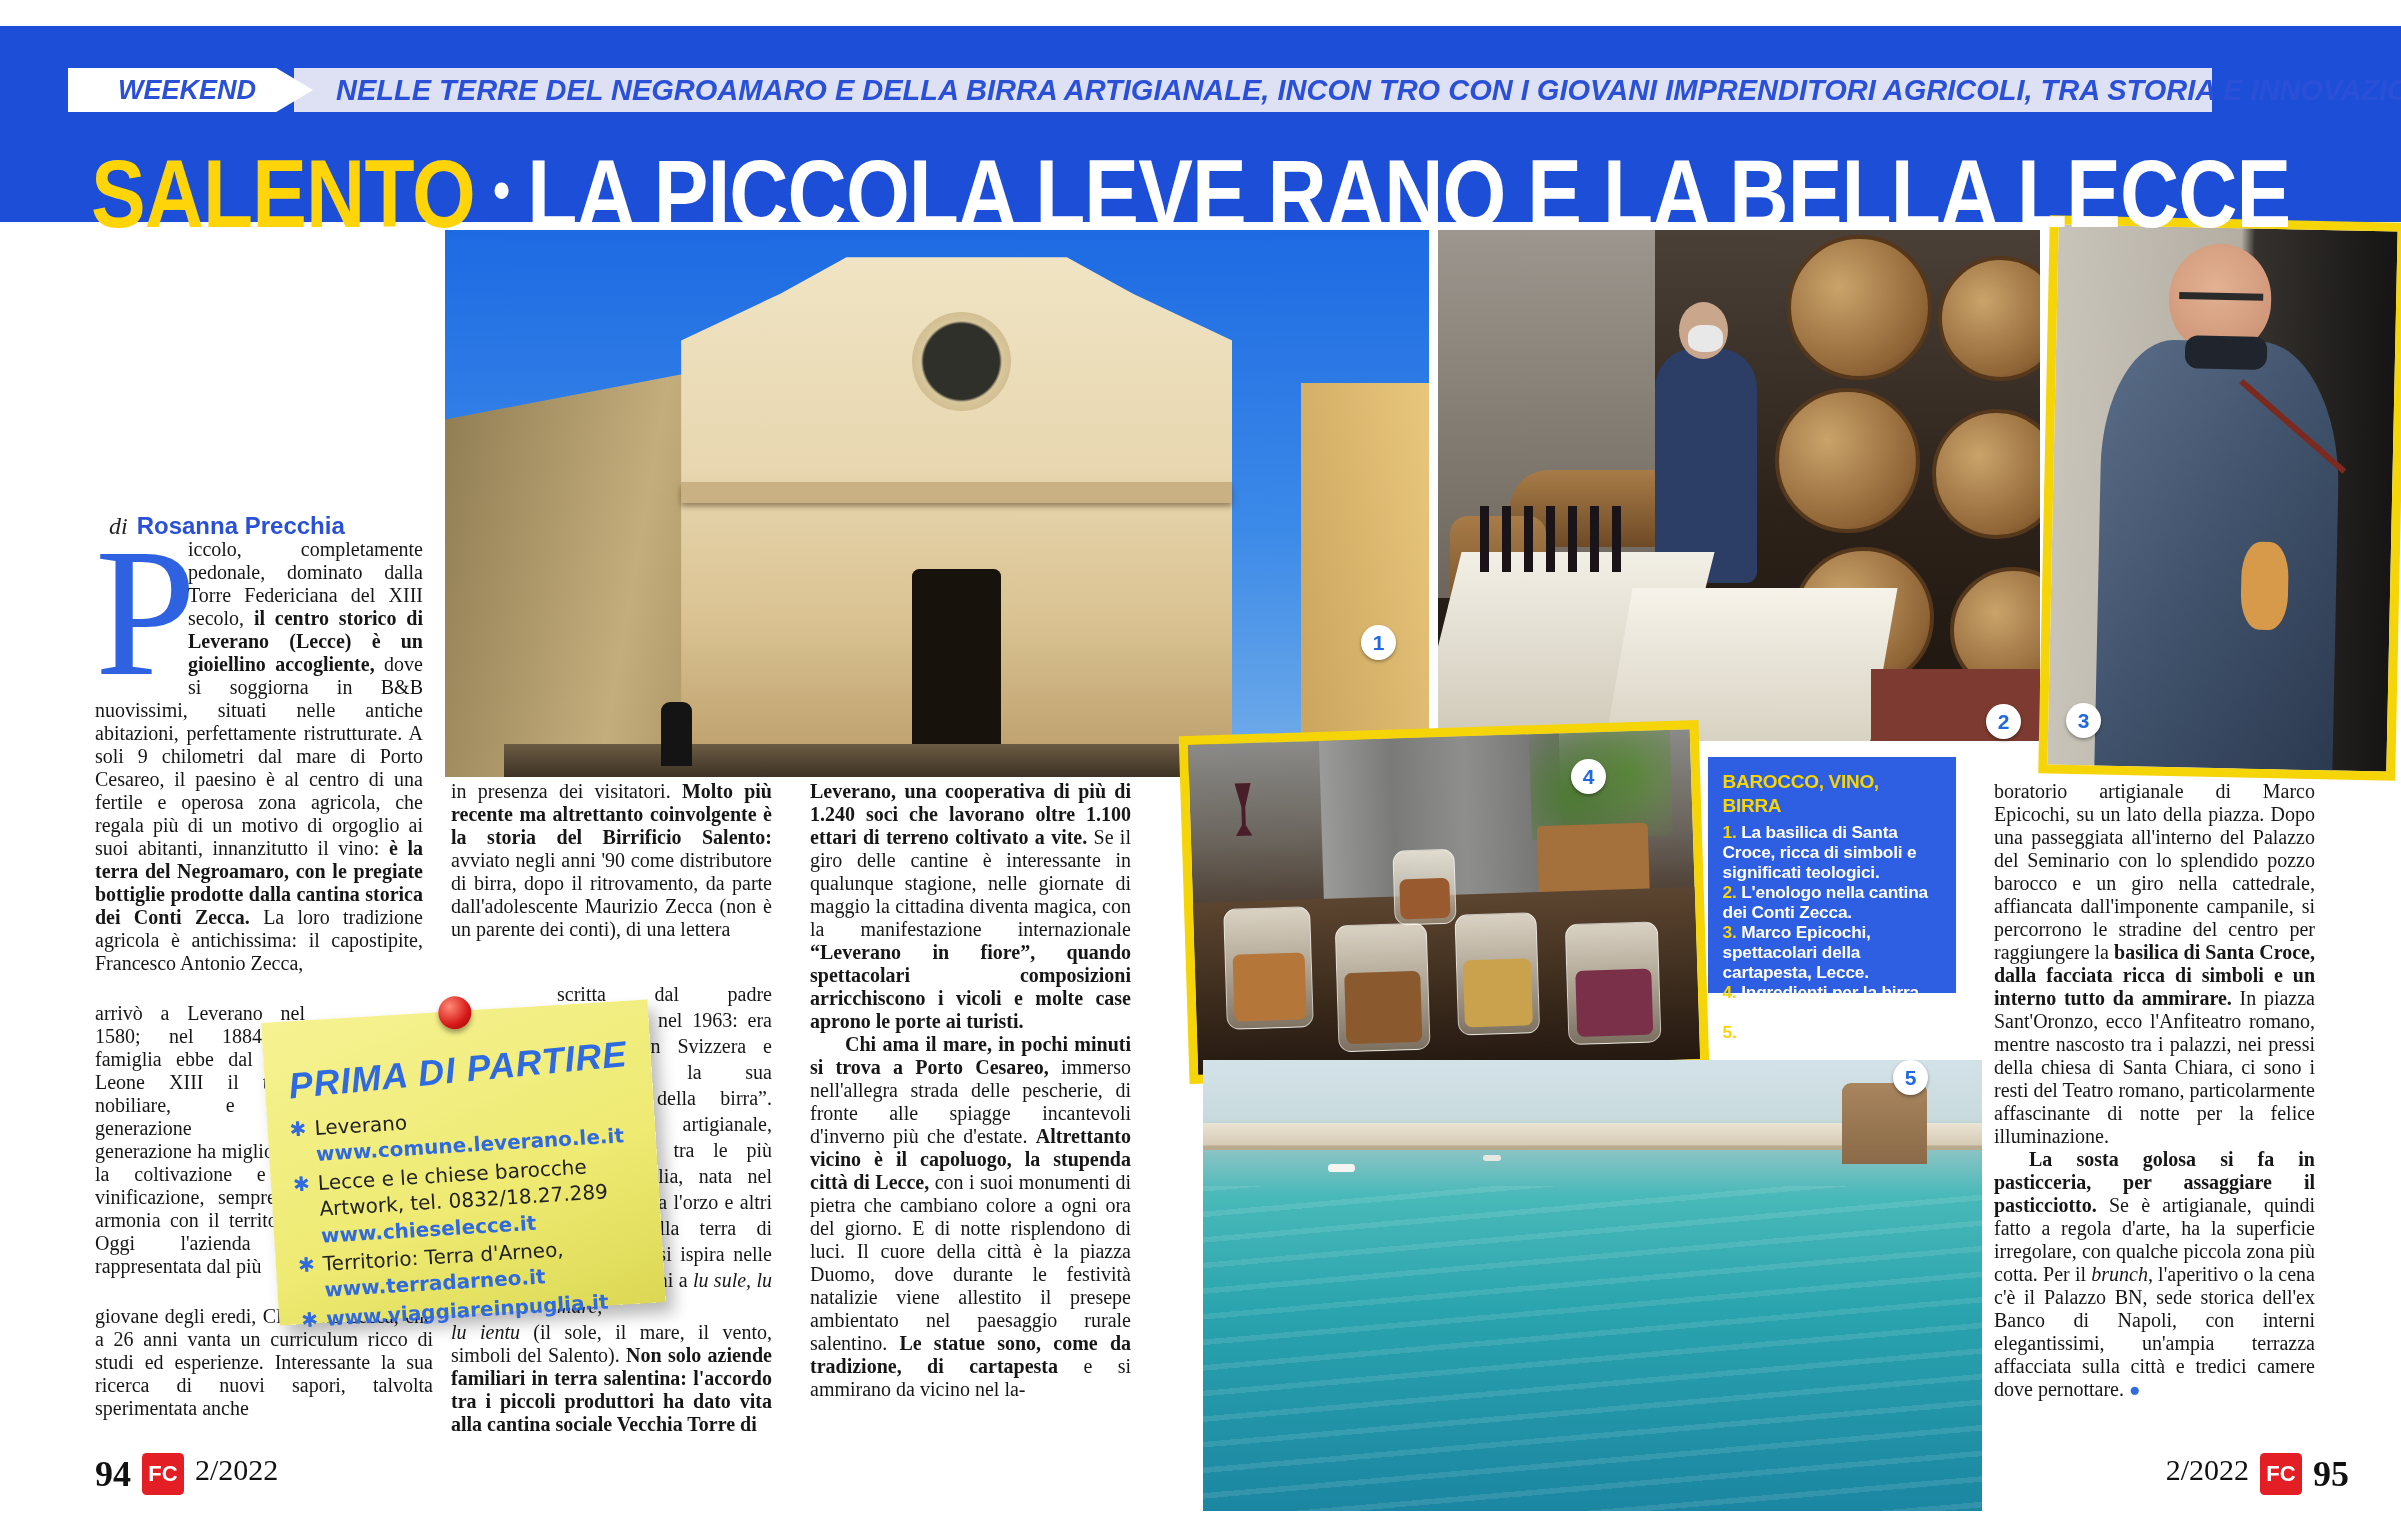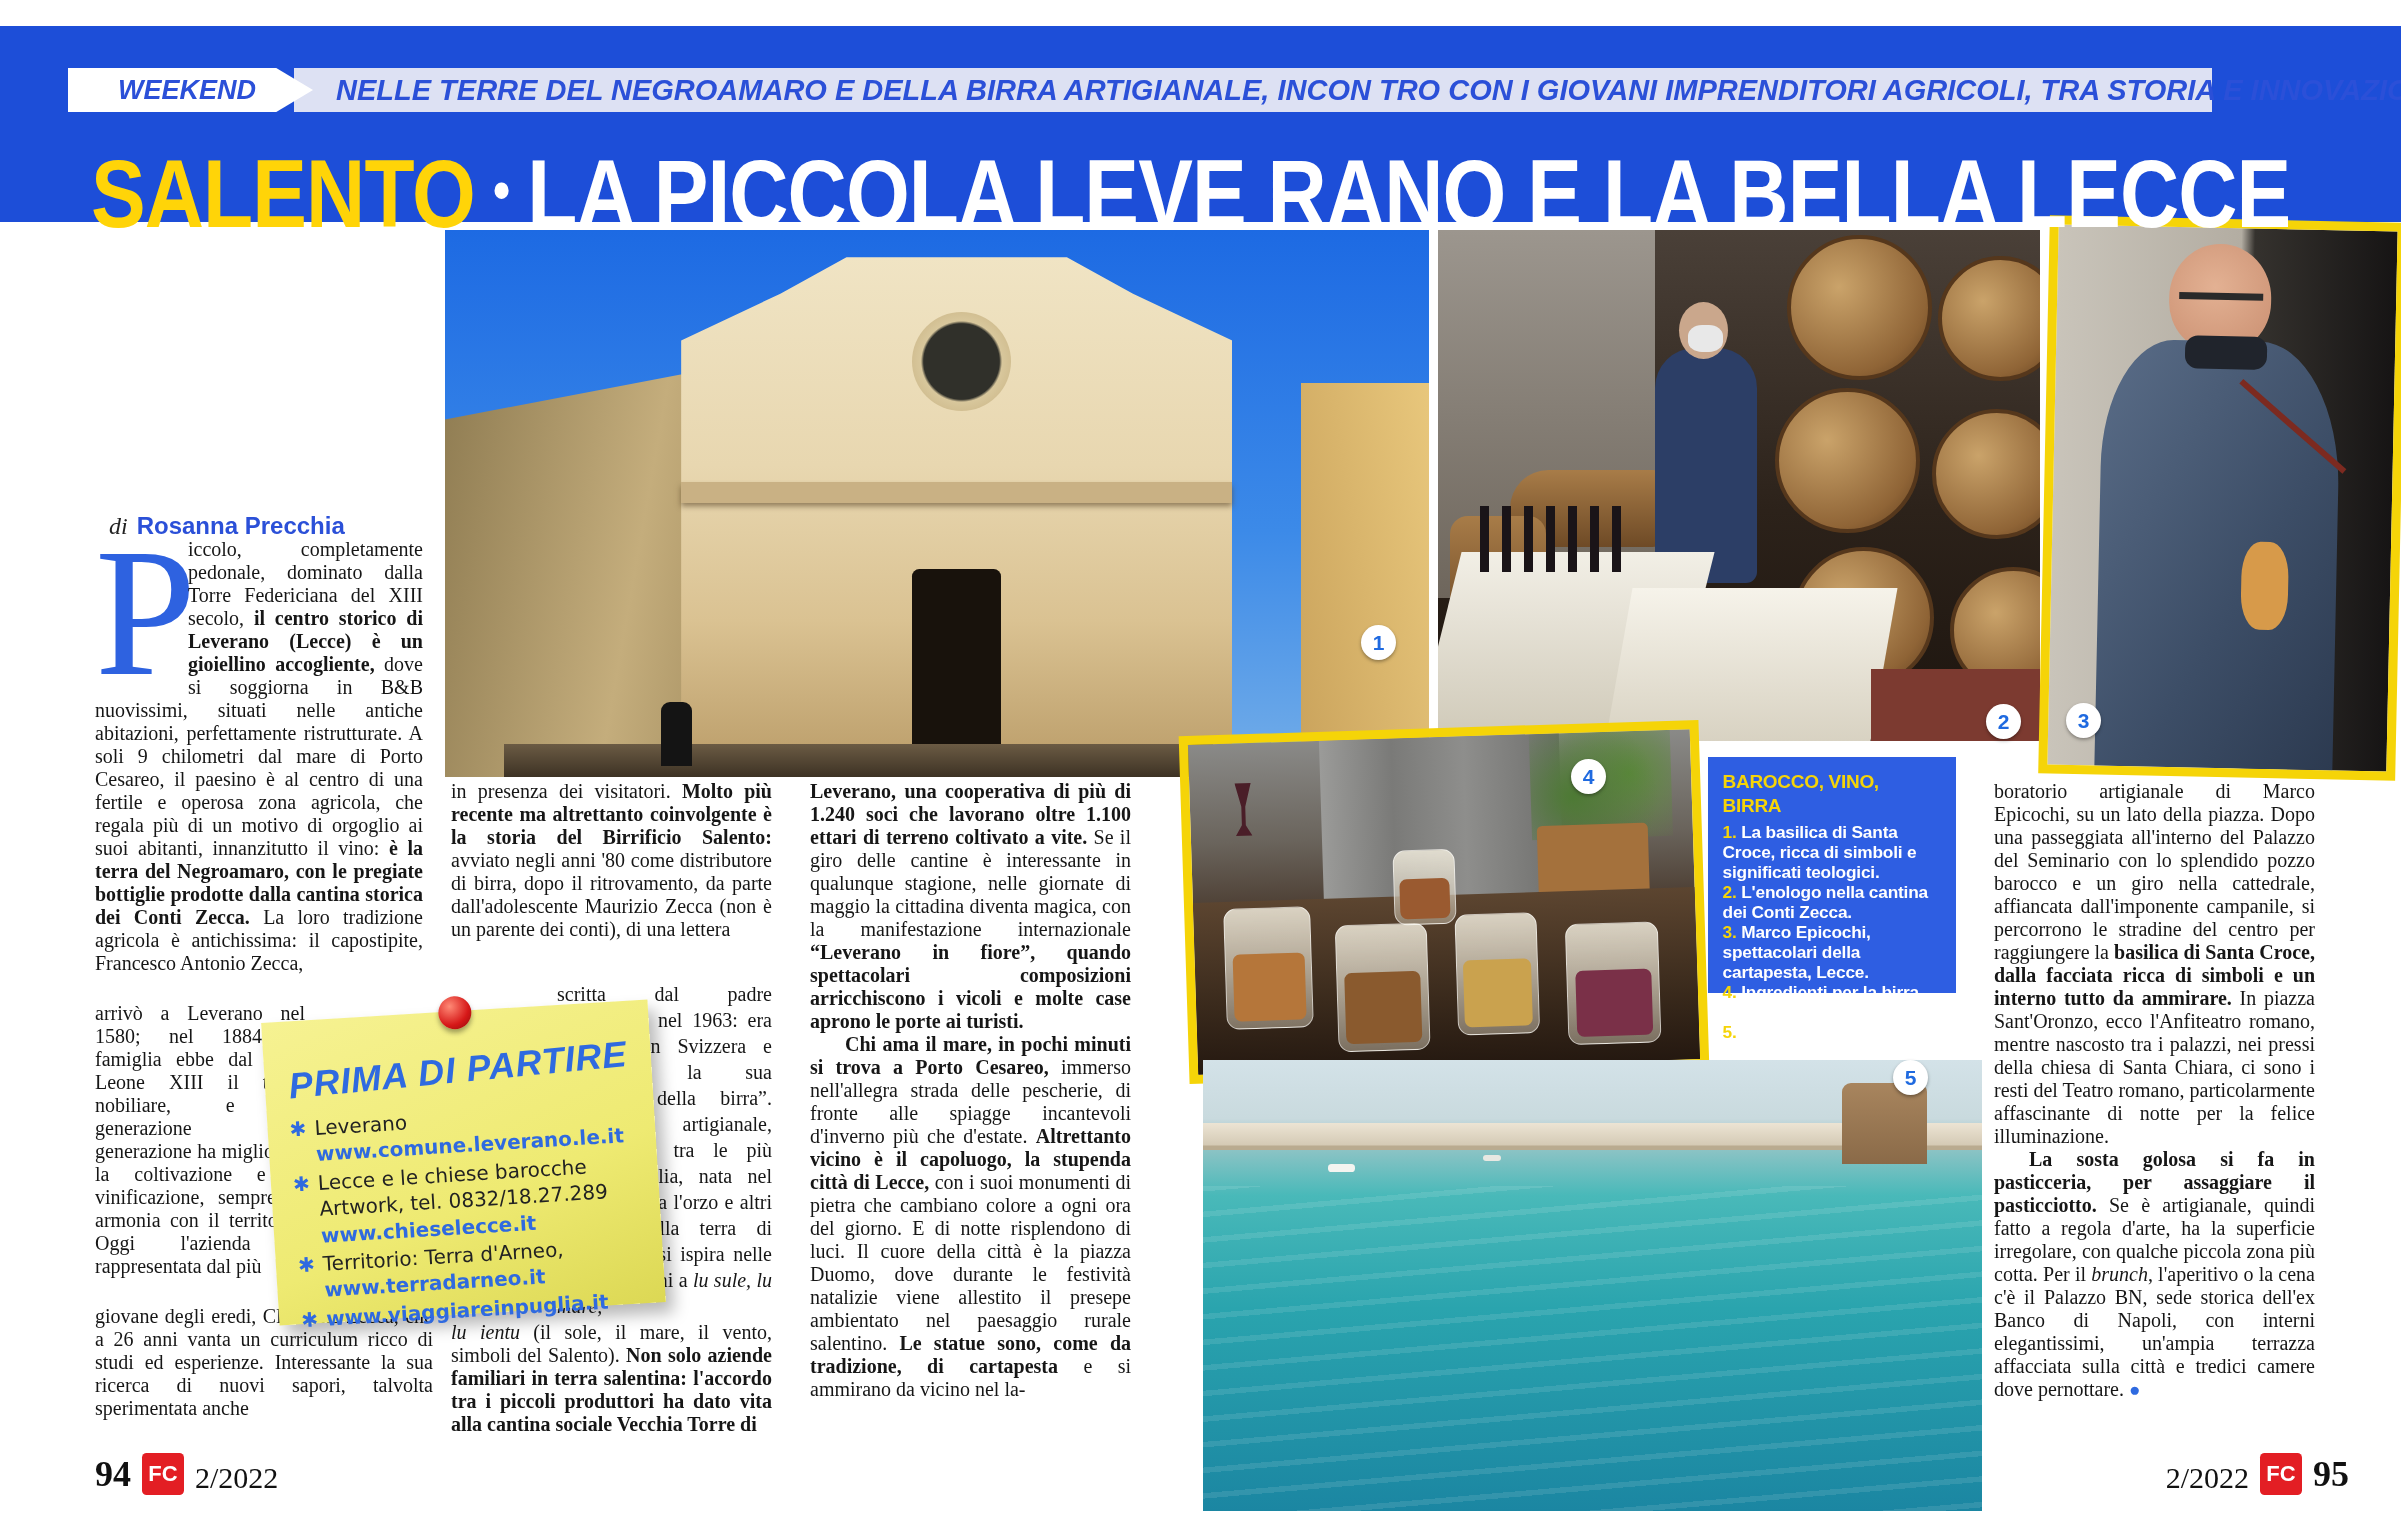--- a/index.html
+++ b/index.html
@@ -158,21 +158,21 @@
   .bdg5{left:1893px;top:1060px;}
 
   
   .infobox{position:absolute;left:1708px;top:757px;width:248px;height:236px;background:#2e5ee2;
     padding:12.8px 14.6px;box-sizing:border-box;z-index:5;}
   .infobox-title{font:700 19px/24px "Liberation Sans",sans-serif;color:#f5d408;margin-bottom:4.6px;letter-spacing:-0.3px;}
   .infobox-item{font:700 17.3px/20px "Liberation Sans",sans-serif;color:#ffffff;letter-spacing:-0.2px;}
   .num{color:#f5d408;margin-right:4.6px;}
 
   
-  .footer{position:absolute;display:flex;align-items:flex-end;gap:11px;z-index:6;}
+  .footer{position:absolute;display:flex;align-items:flex-start;gap:11px;z-index:6;}
   .fl{left:95px;top:1453px;}
   .fr{right:52px;top:1453px;}
   .pageno{font:700 36px "Liberation Serif",serif;color:#111111;}
   .issue{font:400 30px "Liberation Serif",serif;color:#111111;}
   .fclogo{width:42px;height:42px;background:#e31e24;color:#ffffff;border-radius:4.6px;
     font:700 22px/42px "Liberation Sans",sans-serif;text-align:center;}
 </style>
 </head>
 <body>
 
@@ -189,21 +189,21 @@
   <div class="byline">
     <span class="by-prefix">di</span><span class="by-author">Rosanna Precchia</span>
   </div>
 
   <div class="body c1a">
     <span class="dropcap">P</span><span><span>iccolo, completamente pedonale, dominato dalla Torre Federiciana del XIII secolo, </span><span class="rt-b">il centro storico di Leverano (Lecce) è un gioiellino accogliente,</span><span> dove si soggiorna in B&amp;B nuovissimi, situati nelle antiche abitazioni, perfettamente ristrutturate. A soli 9 chilometri dal mare di Porto Cesareo, il paesino è al centro di una fertile e operosa zona agricola, che regala più di un motivo di orgoglio ai suoi abitanti, innanzitutto il vino: </span><span class="rt-b">è la terra del Negroamaro, con le pregiate bottiglie prodotte dalla cantina storica dei Conti Zecca.</span><span> La loro tradizione agricola è antichissima: il capostipite, Francesco Antonio Zecca,</span></span>
   </div>
   <div class="body c1b"><span>arrivò a Leverano nel 1580; nel 1884 la famiglia ebbe dal papa Leone XIII il titolo nobiliare, e di generazione in generazione ha migliorato la coltivazione e la vinificazione, sempre in armonia con il territorio. Oggi l'azienda è rappresentata dal più</span></div>
   <div class="body c1c"><span>giovane degli eredi, Clemente Zecca, che a 26 anni vanta un curriculum ricco di studi ed esperienze. Interessante la sua ricerca di nuovi sapori, talvolta sperimentata anche</span></div>
 
-  <div class="body c2a"><span>in presenza dei visitatori. </span><span class="rt-b">Molto più recente ma altrettanto coinvolgente è la storia del Birrificio Salento:</span><span> avviato negli anni '80 come distributore di birra, dopo il ritrovamento, da parte dall'adolescente Maurizio Zecca (non è un parente dei conti), di una lettera</span></div>
+  <div class="body c2a"><span>in presenza dei visitatori. </span><span class="rt-b">Molto più recente ma altrettanto coinvolgente è la storia del Birrificio Salento:</span><span> avviato negli anni '90 come distributore di birra, dopo il ritrovamento, da parte dall'adolescente Maurizio Zecca (non è un parente dei conti), di una lettera</span></div>
   <div class="body c2b"><span>scritta dal padre Ferdinando nel 1963: era emigrato in Svizzera e raccontava la sua “scoperta della birra”. L'azienda artigianale, moderna e tra le più grandi d'Italia, nata nel 2017, utilizza l'orzo e altri prodotti della terra di Leverano e si ispira nelle sue confezioni a </span><span class="rt-i">lu sule, lu mare,</span></div>
   <div class="body c2c"><span class="rt-i">lu ientu</span><span> (il sole, il mare, il vento, simboli del Salento). </span><span class="rt-b">Non solo aziende familiari in terra salentina: l'accordo tra i piccoli produttori ha dato vita alla cantina sociale Vecchia Torre di</span></div>
 
   <div class="body c3">
     <p style="margin:0"><span class="rt-b">Leverano, una cooperativa di più di 1.240 soci che lavorano oltre 1.100 ettari di terreno coltivato a vite.</span><span> Se il giro delle cantine è interessante in qualunque stagione, nelle giornate di maggio la cittadina diventa magica, con la manifestazione internazionale </span><span class="rt-b">“Leverano in fiore”, quando spettacolari composizioni arricchiscono i vicoli e molte case aprono le porte ai turisti.</span></p>
     <p class="para2"><span class="rt-b">Chi ama il mare, in pochi minuti si trova a Porto Cesareo,</span><span> immerso nell'allegra strada delle pescherie, di fronte alle spiagge incantevoli d'inverno più che d'estate. </span><span class="rt-b">Altrettanto vicino è il capoluogo, la stupenda città di Lecce,</span><span> con i suoi monumenti di pietra che cambiano colore a ogni ora del giorno. E di notte risplendono di luci. Il cuore della città è la piazza Duomo, dove durante le festività natalizie viene allestito il presepe ambientato nel paesaggio rurale salentino. </span><span class="rt-b">Le statue sono, come da tradizione, di cartapesta</span><span> e si ammirano da vicino nel la-</span></p>
   </div>
 
   <div class="body c4">
     <p style="margin:0"><span>boratorio artigianale di Marco Epicochi, su un lato della piazza. Dopo una passeggiata all'interno del Palazzo del Seminario con lo splendido pozzo barocco e un giro nella cattedrale, affiancata dall'imponente campanile, si percorrono le stradine del centro per raggiungere la </span><span class="rt-b">basilica di Santa Croce, dalla facciata ricca di simboli e un interno tutto da ammirare.</span><span> In piazza Sant'Oronzo, ecco l'Anfiteatro romano, mentre nascosto tra i palazzi, nei pressi della chiesa di Santa Chiara, ci sono i resti del Teatro romano, particolarmente affascinante di notte per la felice illuminazione.</span></p>

